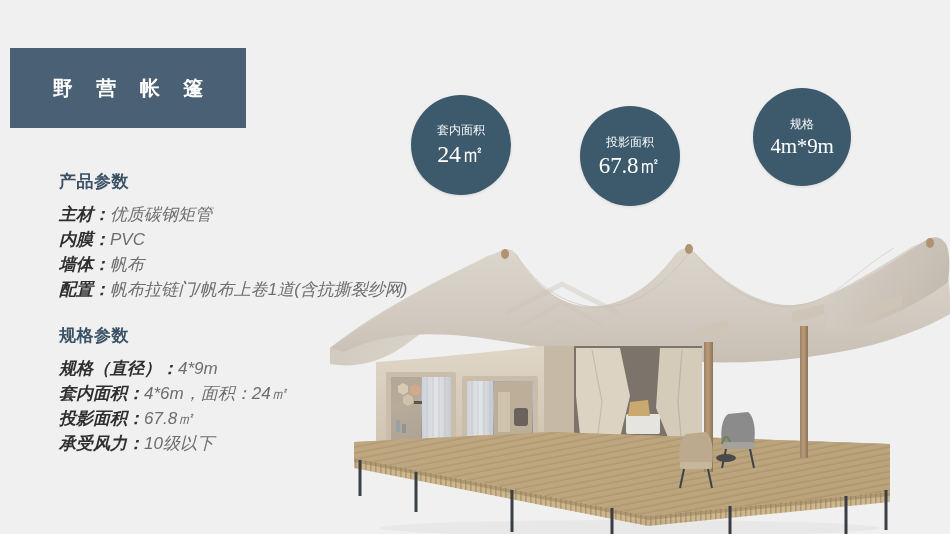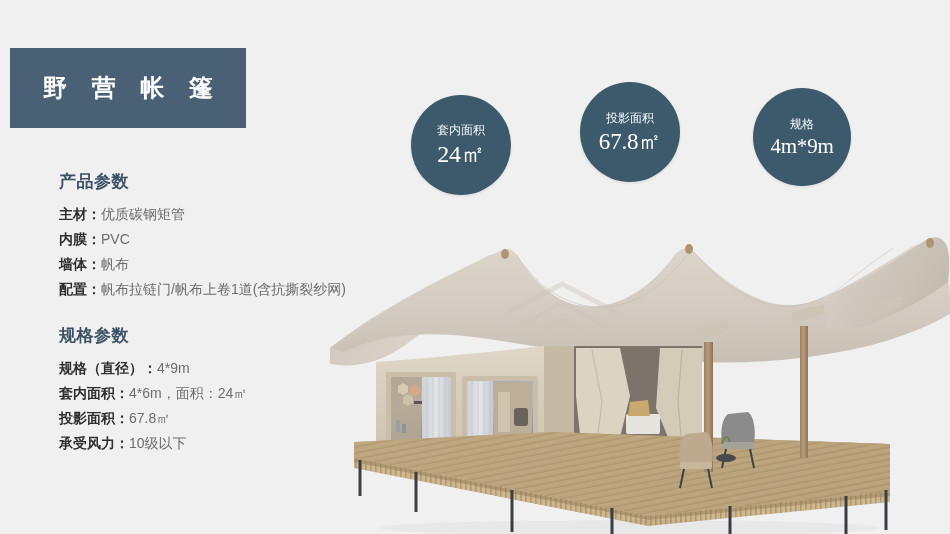--- a/index.html
+++ b/index.html
@@ -28,21 +28,21 @@
     top: 48px;
     width: 236px;
     height: 80px;
     background: #4a6175;
     display: flex;
     align-items: center;
     justify-content: center;
   }
   #title-banner .title-text {
     color: #ffffff;
-    font-size: 24px;
+    font-size: 20px;
     font-weight: bold;
     letter-spacing: 9px;
     text-indent: 9px;
     white-space: nowrap;
   }
 
   
   #info-column {
     position: absolute;
     left: 59px;
@@ -55,23 +55,24 @@
     font-weight: bold;
     margin: 0 0 9px 0;
     letter-spacing: 0.5px;
   }
   .spec-list {
     margin: 0 0 0 0;
     padding: 0;
     list-style: none;
   }
   .spec-row {
-    font-size: 14px;
+    font-size: 17px;
     line-height: 25px;
     white-space: nowrap;
+    font-style: italic;
   }
   .spec-label {
     color: #2f2f2f;
     font-weight: bold;
   }
   .spec-value {
     color: #6d6d6d;
     font-weight: normal;
   }
   #spec-section-2 {
@@ -97,21 +98,21 @@
     margin-bottom: 6px;
     opacity: 0.96;
   }
   .stat-circle .stat-value {
     font-size: 24px;
     line-height: 1;
     font-weight: normal;
     letter-spacing: -0.2px;
   }
   #stat-circle-0 { left: 411px; top: 95px; width: 100px; height: 100px; }
-  #stat-circle-1 { left: 580px; top: 82px; width: 100px; height: 100px; }
+  #stat-circle-1 { left: 580px; top: 106px; width: 100px; height: 100px; }
   #stat-circle-1 .stat-value { font-size: 23px; }
   #stat-circle-2 { left: 753px; top: 88px; width: 98px;  height: 98px;  }
   #stat-circle-2 .stat-value { font-size: 21px; }
 
   
   #tent-illustration {
     position: absolute;
     left: 330px;
     top: 196px;
     width: 620px;

